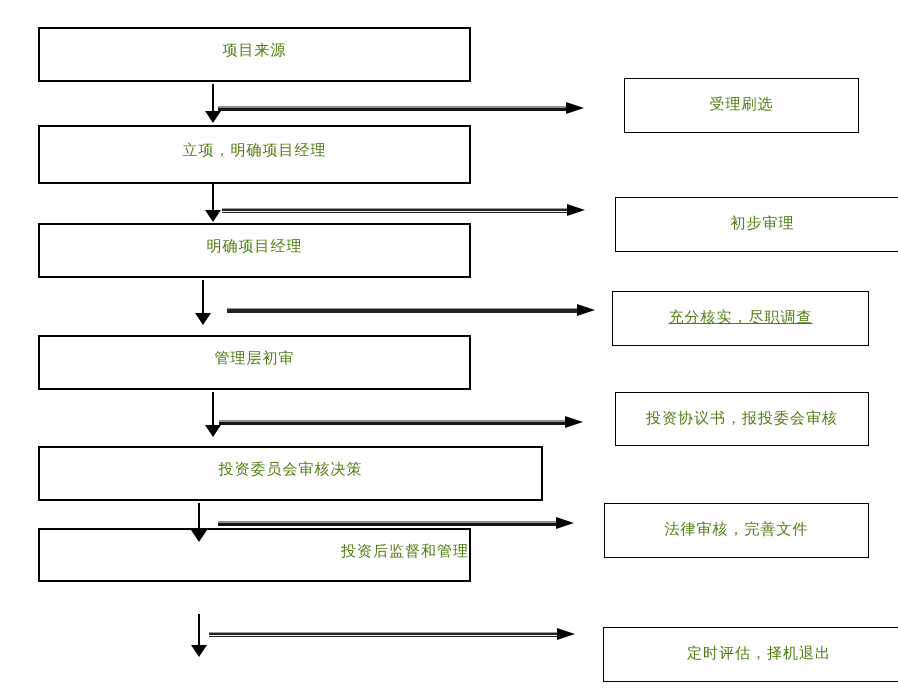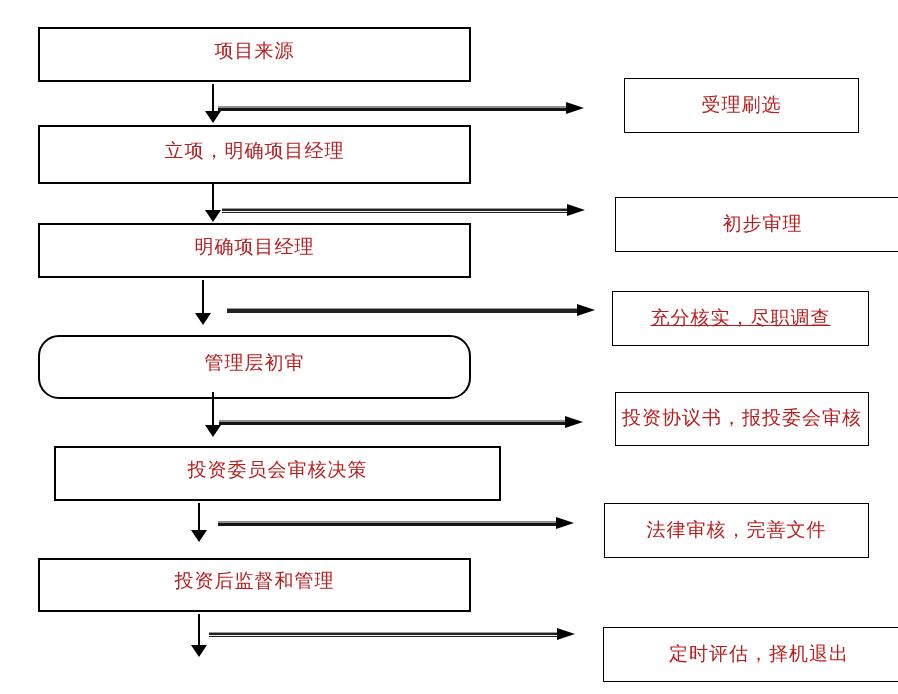--- a/index.html
+++ b/index.html
@@ -15,22 +15,22 @@
     background: #ffffff;
     overflow: hidden;
   }
   .fbox {
     position: absolute;
     box-sizing: border-box;
     background: #ffffff;
     display: flex;
     align-items: center;
     justify-content: center;
-    color: #b91c1c;
-    font-size: 19px;
+    color: #4d7c0f;
+    font-size: 15px;
     letter-spacing: 1px;
     white-space: nowrap;
   }
   .lbox {
     border: 2px solid #000000;
     padding-bottom: 8px;
   }
   .rbox {
     border: 1.5px solid #000000;
     padding-bottom: 2px;
@@ -79,27 +79,27 @@
 
   <div class="fbox lbox" style="left:38px; top:27px; width:433px; height:55px;">
     <span>项目来源</span>
   </div>
   <div class="fbox lbox" style="left:38px; top:125px; width:433px; height:59px;">
     <span>立项，明确项目经理</span>
   </div>
   <div class="fbox lbox" style="left:38px; top:223px; width:433px; height:55px;">
     <span>明确项目经理</span>
   </div>
-  <div class="fbox lbox" style="left:38px; top:335px; width:433px; height:64px;border-radius:21px;">
+  <div class="fbox lbox" style="left:38px; top:335px; width:433px; height:55px;">
     <span>管理层初审</span>
   </div>
-  <div class="fbox lbox" style="left:38px; top:446px; width:447px; height:55px;margin-left:16px;">
+  <div class="fbox lbox" style="left:38px; top:446px; width:505px; height:55px;">
     <span>投资委员会审核决策</span>
   </div>
-  <div class="fbox lbox" style="left:38px; top:558px; width:433px; height:54px;">
+  <div class="fbox lbox" style="left:38px; top:528px; width:433px; height:54px;justify-content:flex-end;">
     <span>投资后监督和管理</span>
   </div>
 
   <div class="fbox rbox" style="left:624px; top:78px; width:235px; height:55px;">
     <span>受理刷选</span>
   </div>
   <div class="fbox rbox" style="left:615px; top:197px; width:295px; height:55px;justify-content:center;">
     <span>初步审理</span>
   </div>
   <div class="fbox rbox" style="left:612px; top:291px; width:257px; height:55px;text-decoration:underline;">

